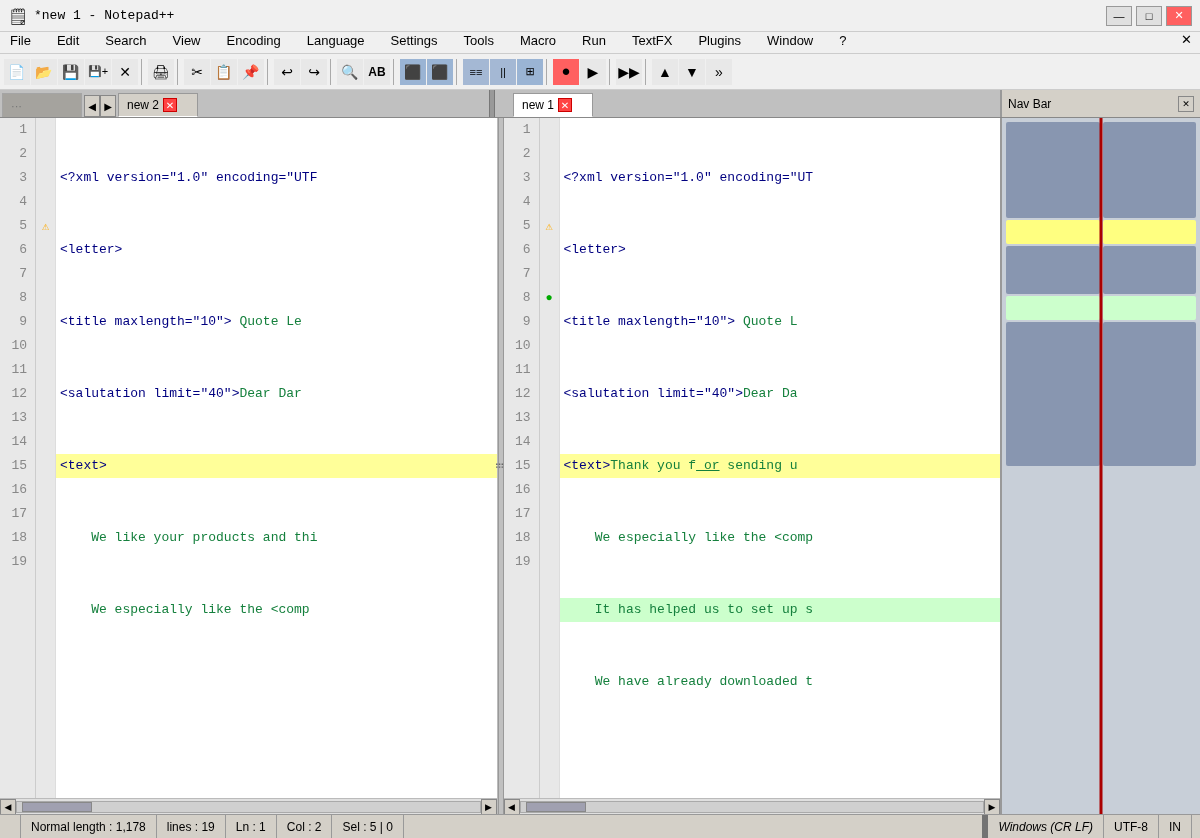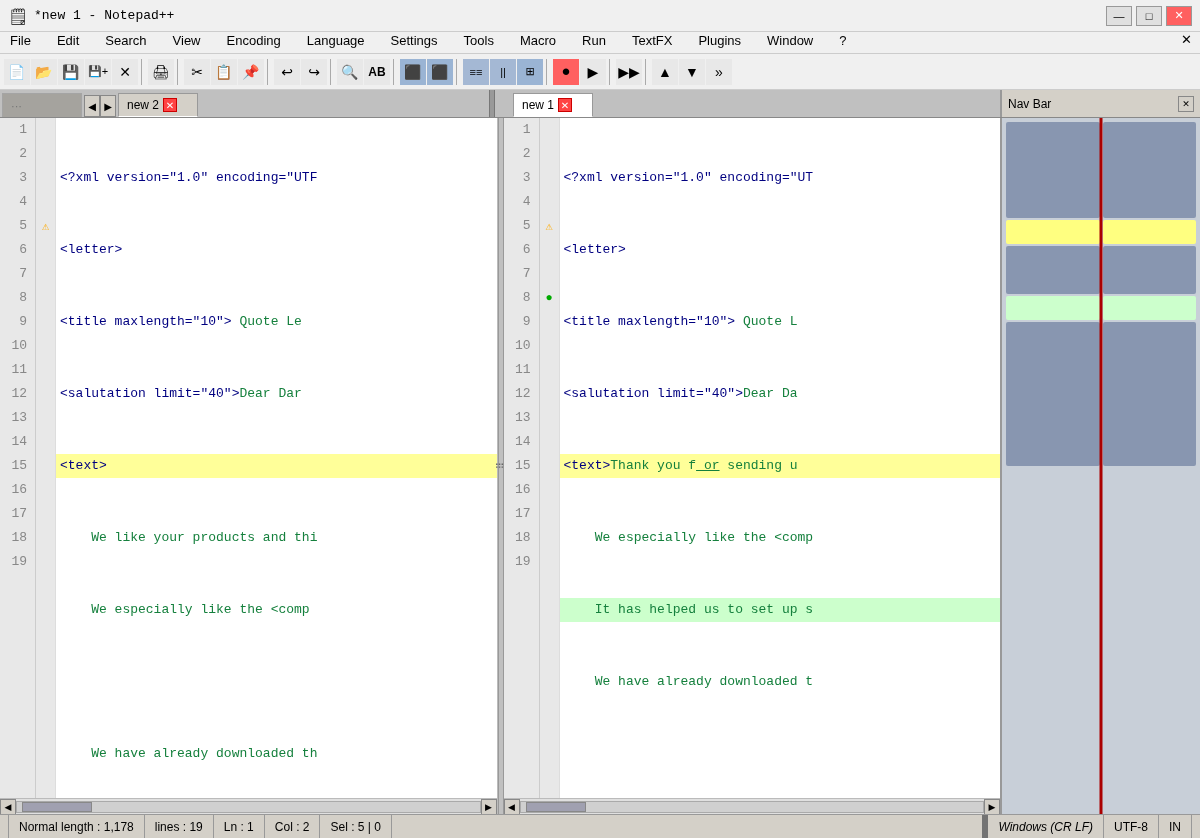--- a/index.html
+++ b/index.html
@@ -187,21 +187,21 @@
       font-size: 12px;
       gap: 0;
     }
     .status-item {
       padding: 0 10px;
       border-right: 1px solid #999;
       height: 100%;
       display: flex;
       align-items: center;
     }
-    .status-item:first-child { border-left: 1px solid #999; }
+    .status-item:first-child { border-left: 1px solid #999; margin-left: 12px; }
     .scroll-track {
       flex: 1;
       height: 12px;
       background: #d0d0d0;
       border: 1px solid #aaa;
       position: relative;
     }
     .scroll-thumb {
       position: absolute;
       left: 10px;
@@ -389,21 +389,20 @@
         </div>
         <div class="code-content">
           <div class="code-line"><span class="xml-tag">&lt;?xml version="1.0" encoding="UTF</span></div>
           <div class="code-line"><span class="xml-tag">&lt;letter&gt;</span></div>
           <div class="code-line"><span class="xml-tag">&lt;title maxlength="10"&gt;</span><span class="xml-text"> Quote Le</span></div>
           <div class="code-line"><span class="xml-tag">&lt;salutation limit="40"&gt;</span><span class="xml-text">Dear Dar</span></div>
           <div class="code-line highlight-yellow"><span class="xml-tag">&lt;text&gt;</span></div>
           <div class="code-line"><span class="xml-text">    We like your products and thi</span></div>
           <div class="code-line"><span class="xml-text">    We especially like the &lt;comp</span></div>
           <div class="code-line"></div>
-          <div class="code-line"><span class="xml-text">    We have already downloaded th</span></div>
           
           
           
           
           
           
           
           
           
           

